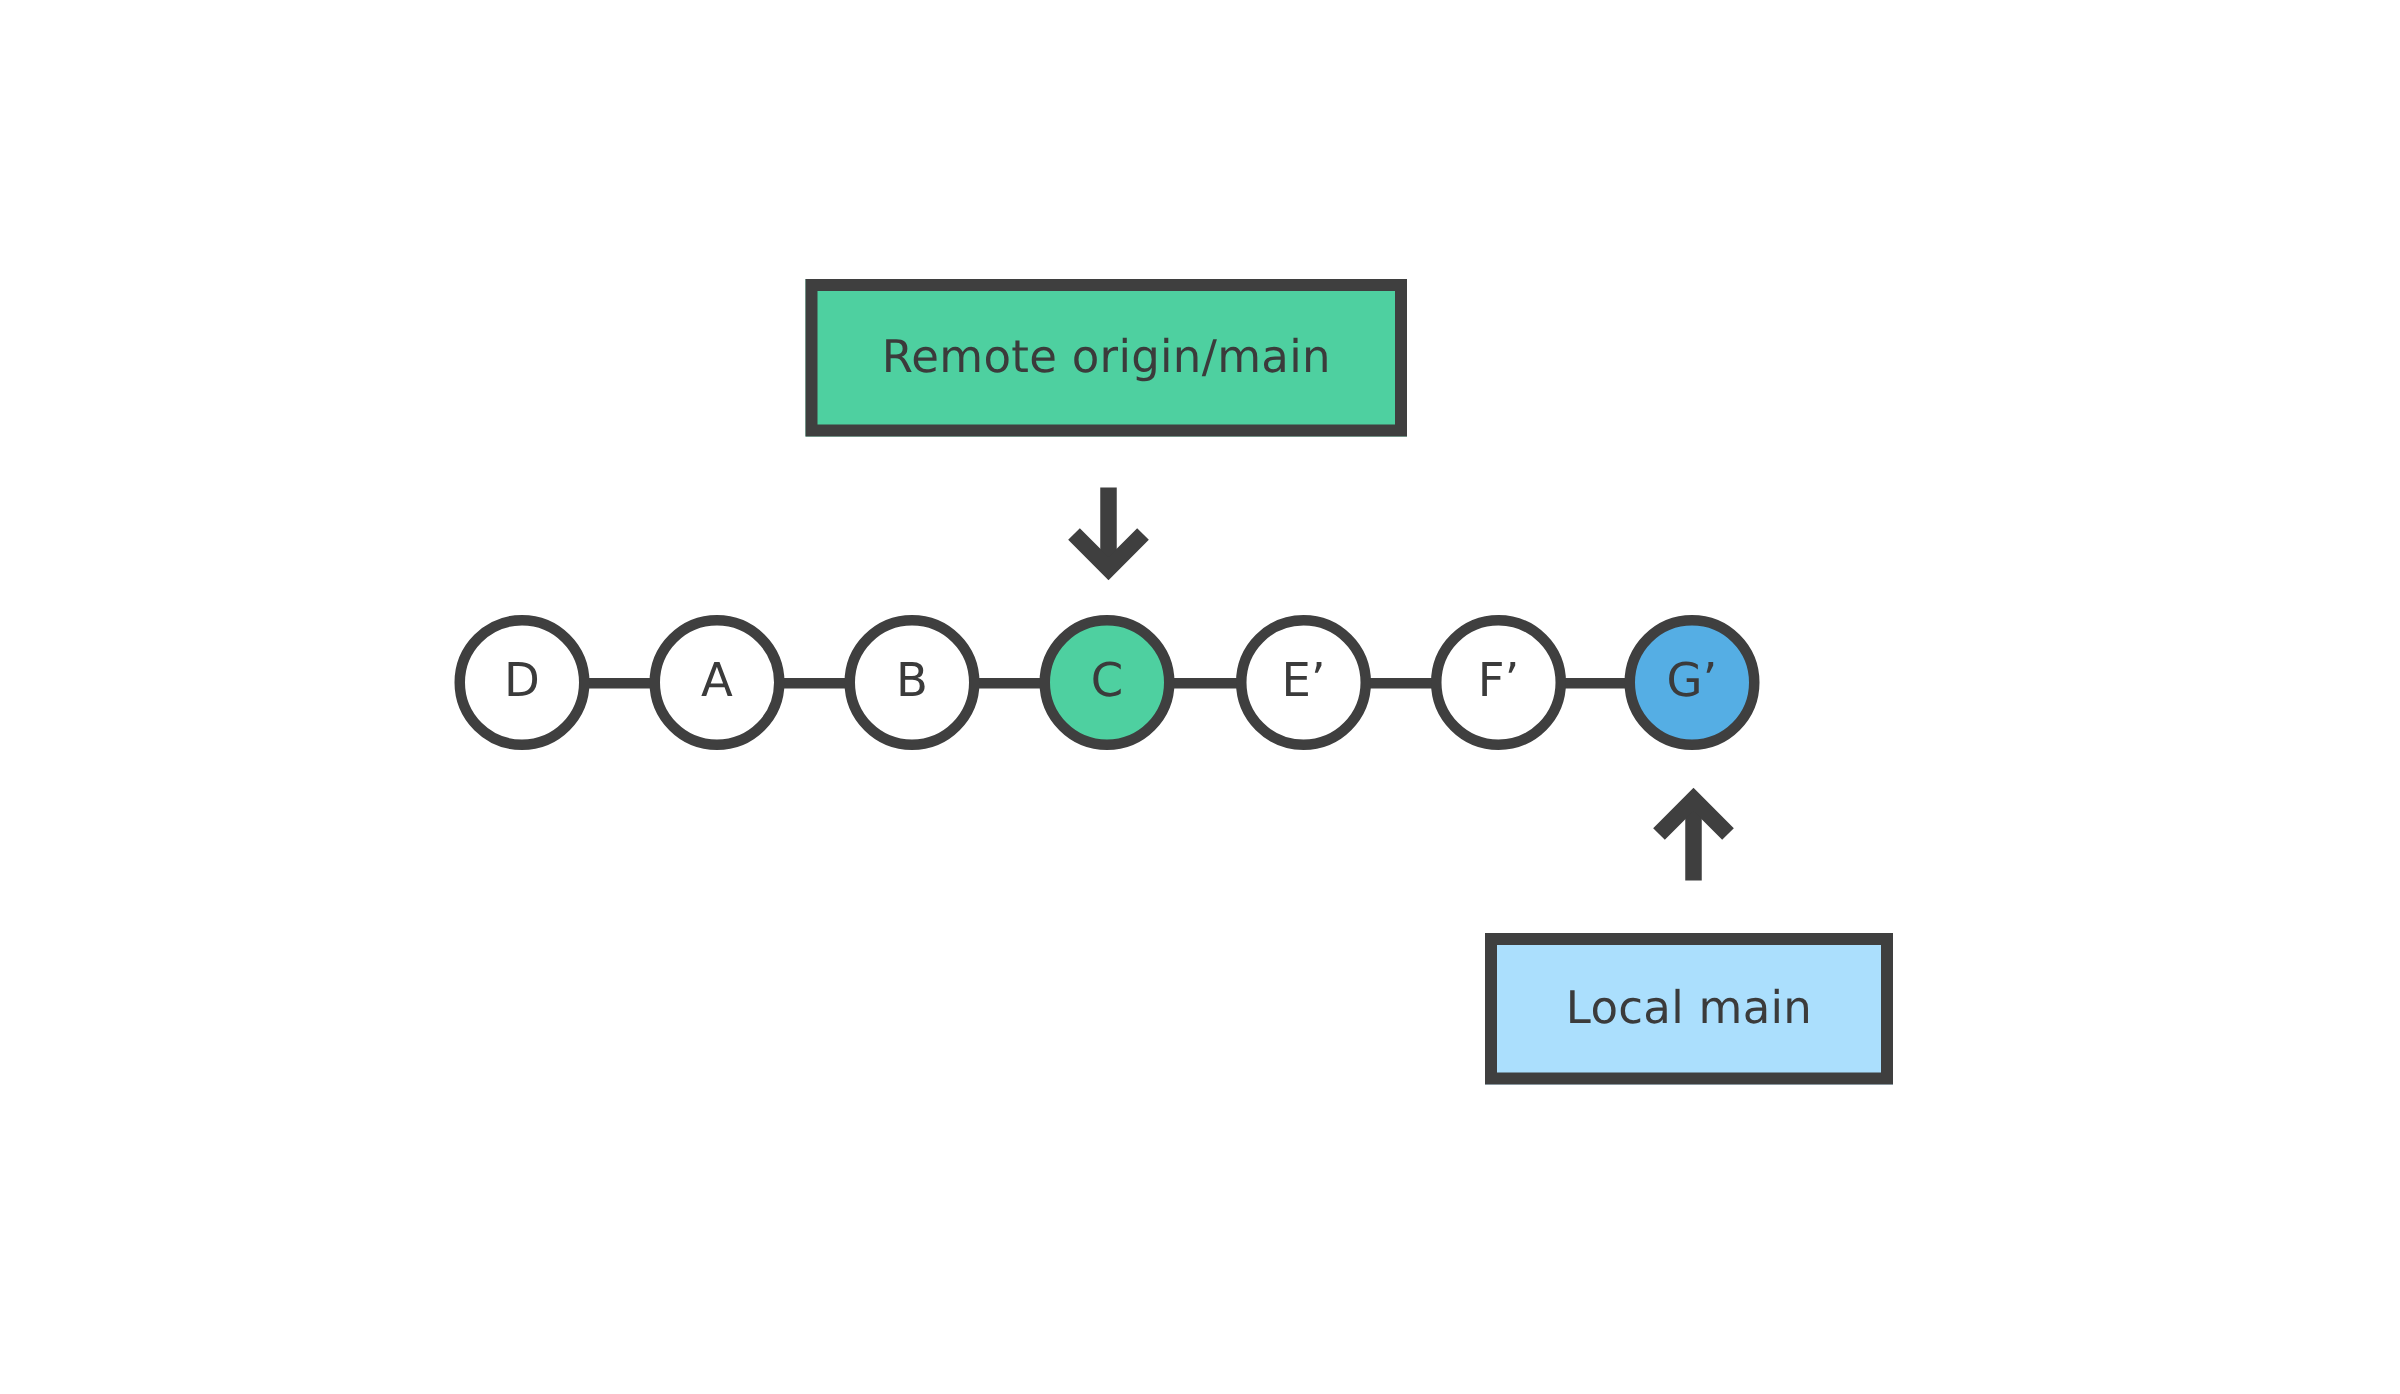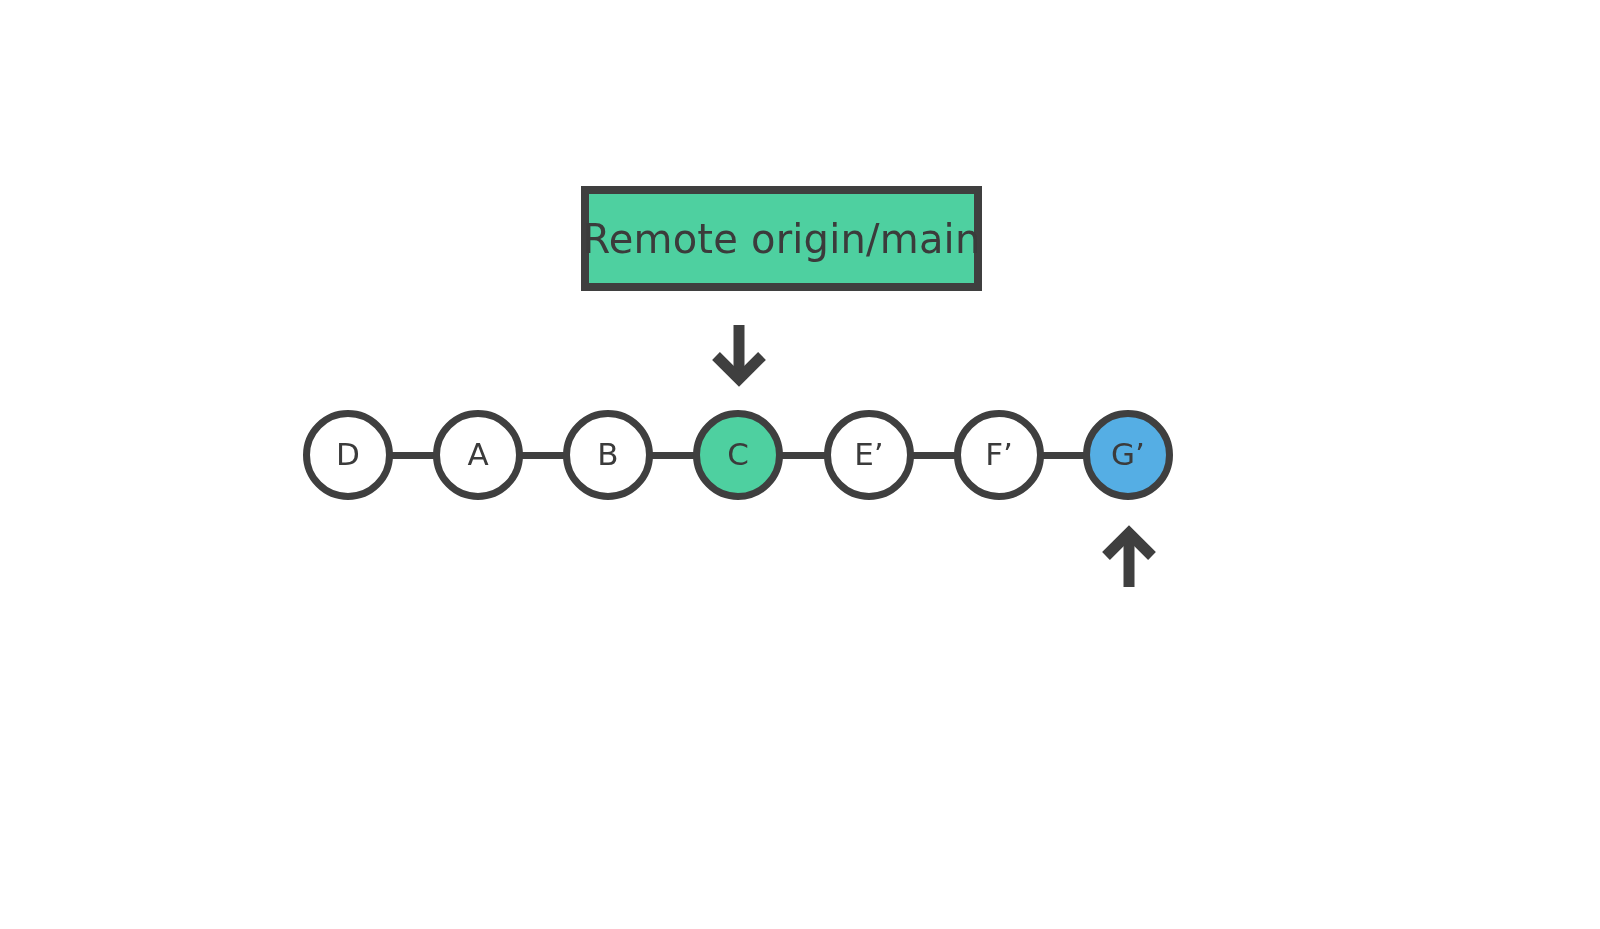--- a/index.html
+++ b/index.html
@@ -34,22 +34,21 @@
     justify-content: center;
     color: #3b3b3b;
     letter-spacing: 0.2px;
   }
   #remote-box {
     left: 537px;
     top: 186px;
     width: 401px;
     height: 105px;
     background: #4ed0a0;
-    font-size: 40px;
-    margin-left: 44px;
+    font-size: 30px;
   }
   #local-box {
     left: 990px;
     top: 622px;
     width: 272px;
     height: 101px;
     background: #abdffd;
     font-size: 30px;
   }
   .box-label {
@@ -144,14 +143,17 @@
     <div class="commit-node" style="left:1083px; top:410px; width:90px; height:90px; background:#55aee4;">
       <span class="node-label">G’</span>
     </div>
   </div>
 
   <svg class="arrow" id="arrow-up" style="left:1090px; top:525px; width:78px; height:72px;" viewBox="0 0 78 72">
     <line x1="39" y1="62" x2="39" y2="14" stroke="#3f3f3f" stroke-width="11" stroke-linecap="butt"></line>
     <polyline points="16,31 39,8 62,31" fill="none" stroke="#3f3f3f" stroke-width="11" stroke-linecap="butt" stroke-linejoin="miter"></polyline>
   </svg>
 
+  <div class="label-box" id="local-box">
+    <span class="box-label">Local main</span>
+  </div>
 
 </div>
 
 </body></html>

